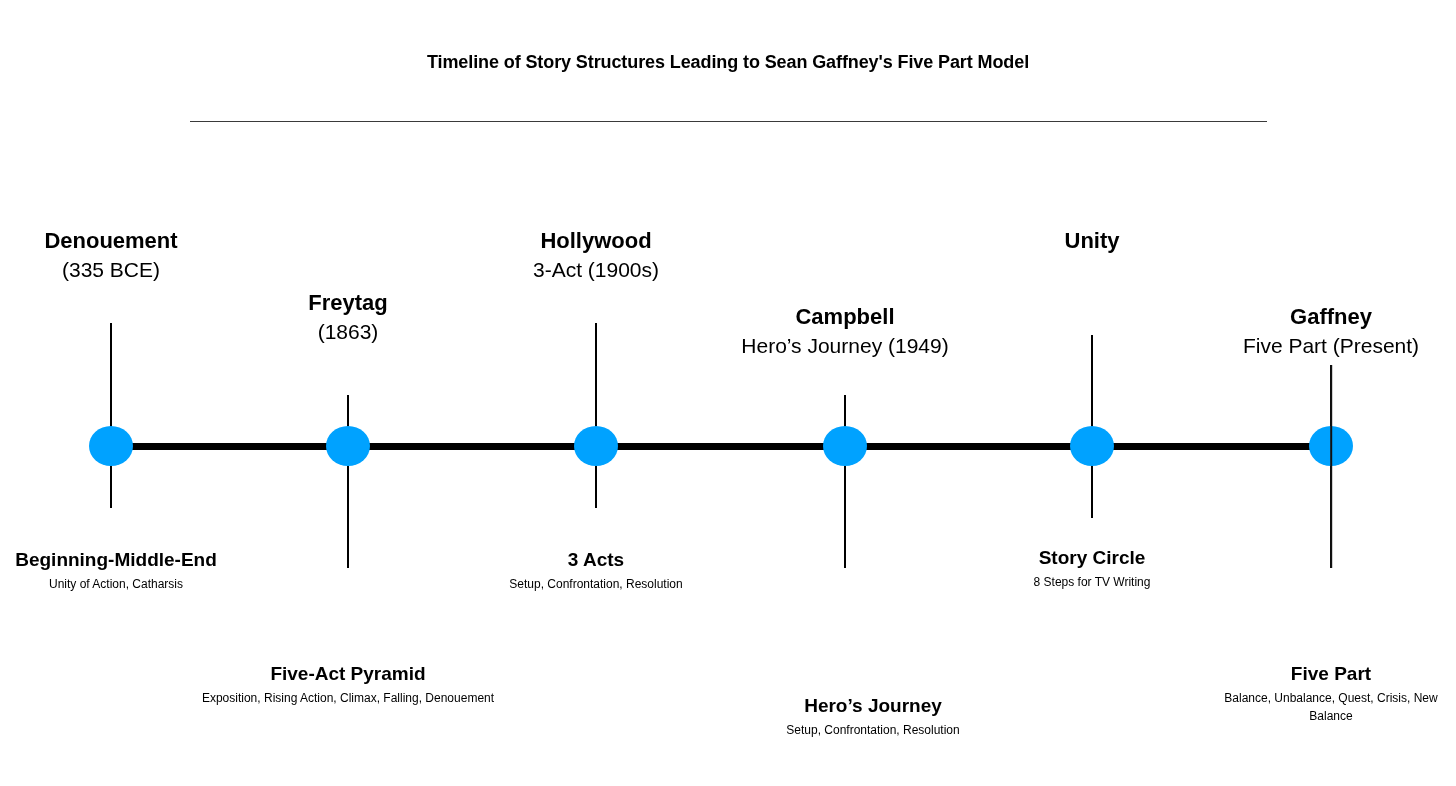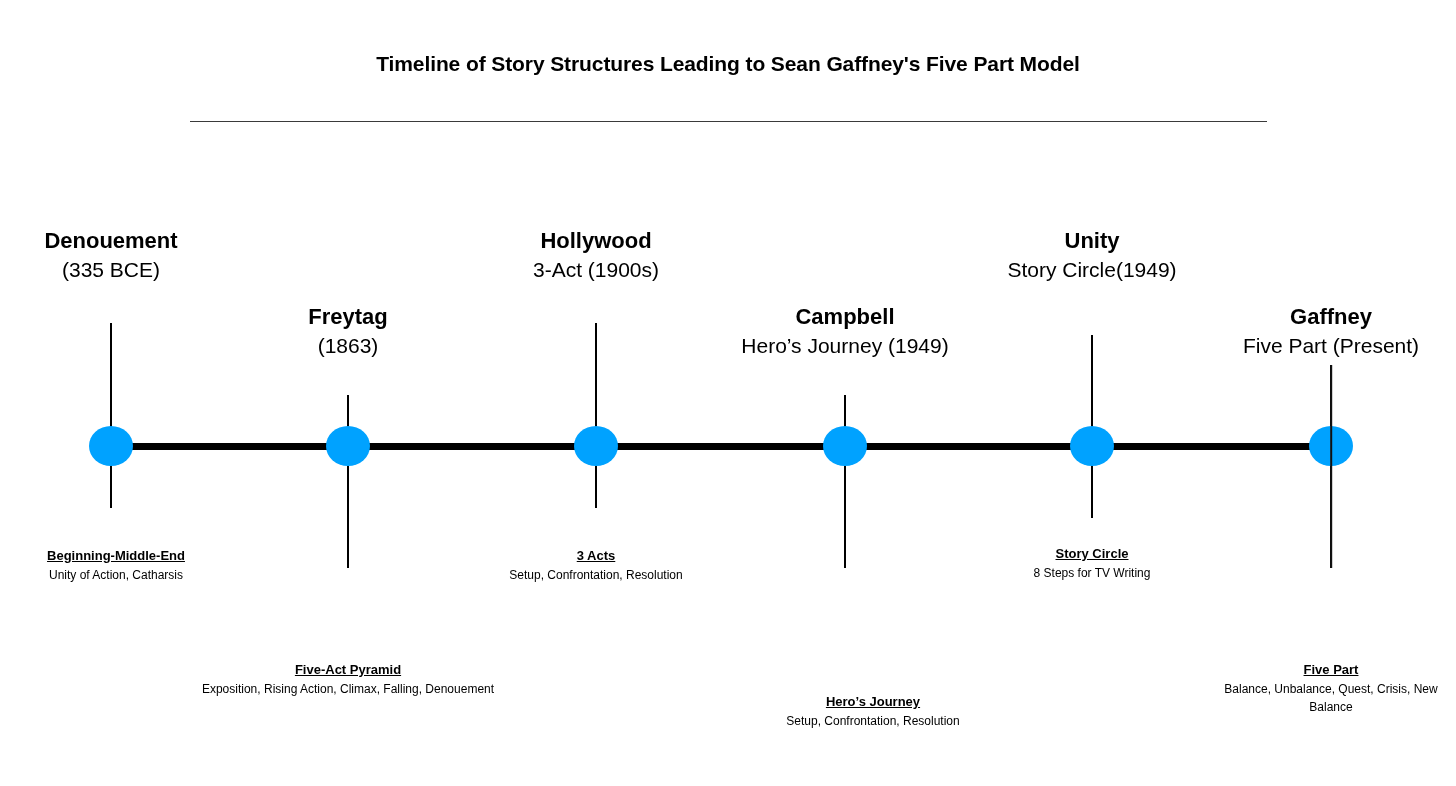--- a/index.html
+++ b/index.html
@@ -21,21 +21,21 @@
     height: 786px;
   }
 
   
   .title {
     position: absolute;
     left: 0;
     top: 52px;
     width: 1456px;
     text-align: center;
-    font-size: 21px;
+    font-size: 18px;
     font-weight: bold;
     letter-spacing: -0.1px;
     color: #000;
   }
   .title-rule {
     position: absolute;
     left: 190px;
     top: 121px;
     width: 1077px;
     height: 0;
@@ -91,25 +91,24 @@
   }
 
   
   .node-desc {
     position: absolute;
     text-align: center;
     transform: translateX(-50%);
     line-height: 1.5;
   }
   .node-desc .nd-head {
-    font-size: 13px;
+    font-size: 19px;
     font-weight: bold;
     display: block;
     white-space: nowrap;
-    text-decoration: underline;
   }
   .node-desc .nd-body {
     font-size: 12px;
     font-weight: normal;
     display: block;
   }
   .node-desc.wrap .nd-body {
     white-space: normal;
     width: 230px;
   }
@@ -133,21 +132,21 @@
       <div class="node-label" style="left: 111px; top: 226px;">
         <span class="nl-name">Denouement</span>
         <span class="nl-sub">(335 BCE)</span>
       </div>
       <div class="node-desc nowrap" style="left: 116px; top: 546px;">
         <span class="nd-head">Beginning-Middle-End</span>
         <span class="nd-body">Unity of Action, Catharsis</span>
       </div>
       <div class="node-stem" style="left: 348px; top: 395px; height: 173px; background: rgb(0, 0, 0);"></div>
       <div class="node-dot" style="left: 348px; top: 446px; background: rgb(0, 162, 255);"></div>
-      <div class="node-label" style="left: 348px; top: 302px; text-align: center;">
+      <div class="node-label" style="left: 348px; top: 288px; text-align: center;">
         <span class="nl-name">Freytag</span>
         <span class="nl-sub">(1863)</span>
       </div>
       <div class="node-desc nowrap" style="left: 348px; top: 660px;">
         <span class="nd-head">Five-Act Pyramid</span>
         <span class="nd-body">Exposition, Rising Action, Climax, Falling, Denouement</span>
       </div>
       <div class="node-stem" style="left: 596px; top: 323px; height: 185px; background: rgb(0, 0, 0);"></div>
       <div class="node-dot" style="left: 596px; top: 446px; background: rgb(0, 162, 255);"></div>
       <div class="node-label" style="left: 596px; top: 226px;">
@@ -165,21 +164,20 @@
         <span class="nl-sub">Hero’s Journey (1949)</span>
       </div>
       <div class="node-desc nowrap" style="left: 845px; top: 692px; margin-left: 28px;">
         <span class="nd-head">Hero’s Journey</span>
         <span class="nd-body">Setup, Confrontation, Resolution</span>
       </div>
       <div class="node-stem" style="left: 1092px; top: 335px; height: 183px; background: rgb(0, 0, 0);"></div>
       <div class="node-dot" style="left: 1092px; top: 446px; background: rgb(0, 162, 255);"></div>
       <div class="node-label" style="left: 1092px; top: 226px;">
         <span class="nl-name">Unity</span>
-        <span class="nl-sub">Story Circle(1949)</span>
       </div>
       <div class="node-desc nowrap" style="left: 1092px; top: 532px; margin-top: 12px;">
         <span class="nd-head">Story Circle</span>
         <span class="nd-body">8 Steps for TV Writing</span>
       </div>
       <div class="node-stem" style="left: 1331px; top: 365px; height: 203px; background: rgb(0, 0, 0);"></div>
       <div class="node-dot" style="left: 1331px; top: 446px; background: rgb(0, 162, 255);"></div>
       <div class="node-stem-over" style="left: 1331px; top: 365px; height: 203px;"></div>
       <div class="node-label" style="left: 1331px; top: 302px;">
         <span class="nl-name">Gaffney</span>

